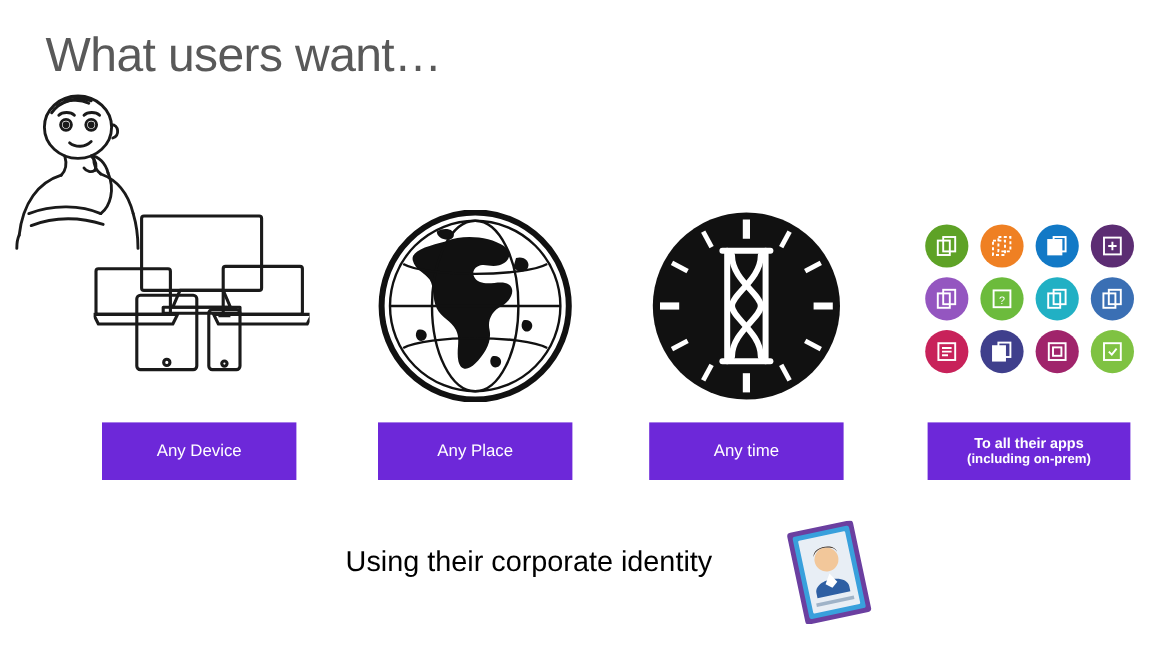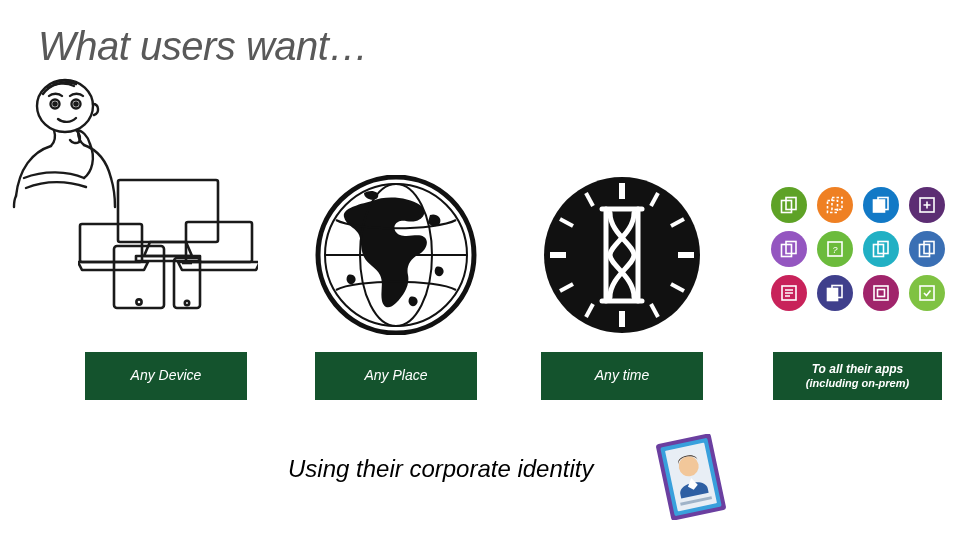--- a/index.html
+++ b/index.html
@@ -12,21 +12,20 @@
     background: #ffffff;
     font-family: "Liberation Sans", sans-serif;
     overflow: hidden;
     position: relative;
   }
   .slide {
     position: relative;
     width: 979px;
     height: 551px;
     background: #ffffff;
-    font-style: italic;
   }
   .title {
     position: absolute;
     left: 38px;
     top: 24px;
     font-size: 40px;
     color: #595959;
     font-family: "Liberation Sans", sans-serif;
     font-weight: 400;
     letter-spacing: -0.5px;
@@ -90,21 +89,21 @@
     position: relative;
     display: flex;
     align-items: center;
     justify-content: center;
   }
   .app-ico svg { display: block; }
 
   
   .label-box {
     position: absolute;
-    background: #14532d;
+    background: #6d28d9;
     color: #ffffff;
     display: flex;
     flex-direction: column;
     align-items: center;
     justify-content: center;
     font-family: "Liberation Sans", sans-serif;
   }
   .label-box .l1 { font-size: 14px; line-height: 1.1; }
   .label-box .l2 { font-size: 12px; line-height: 1.2; font-weight: bold; }
   .label-box .l3 { font-size: 11px; line-height: 1.2; font-weight: bold; }

